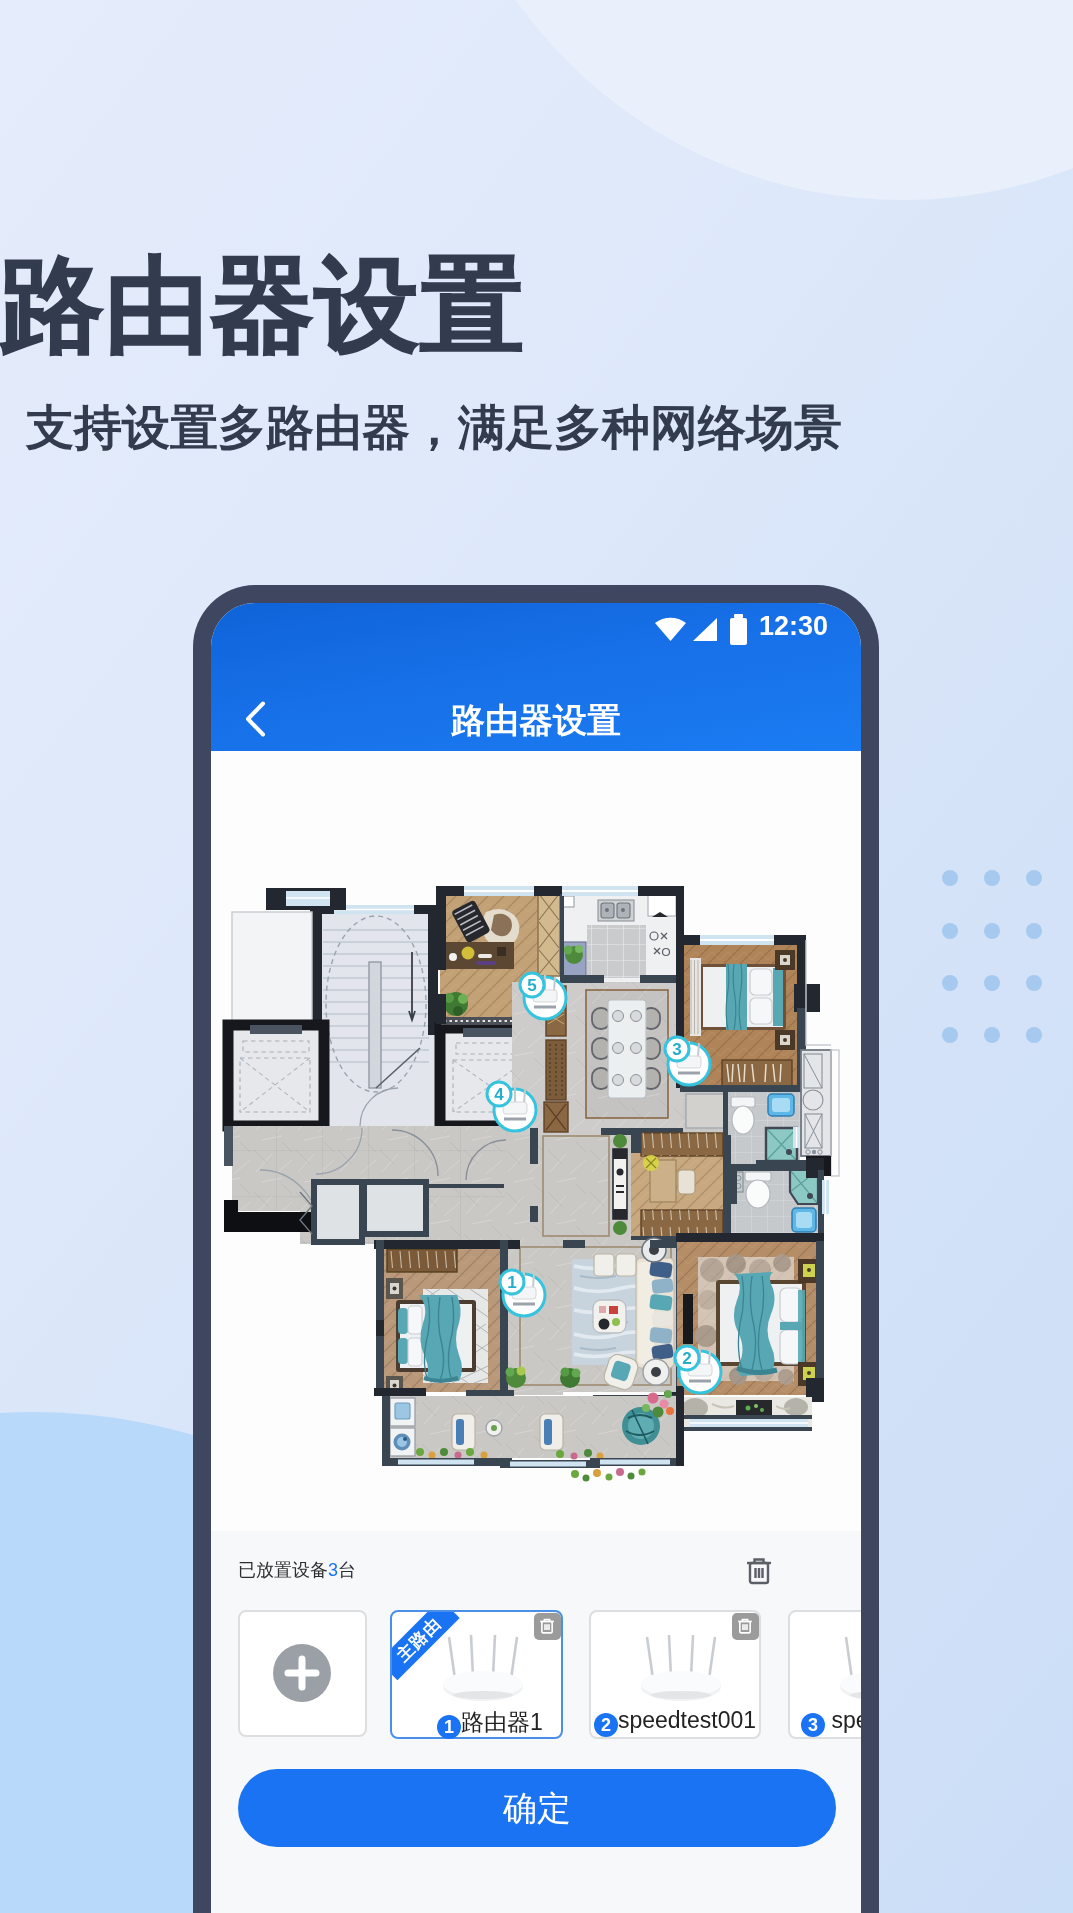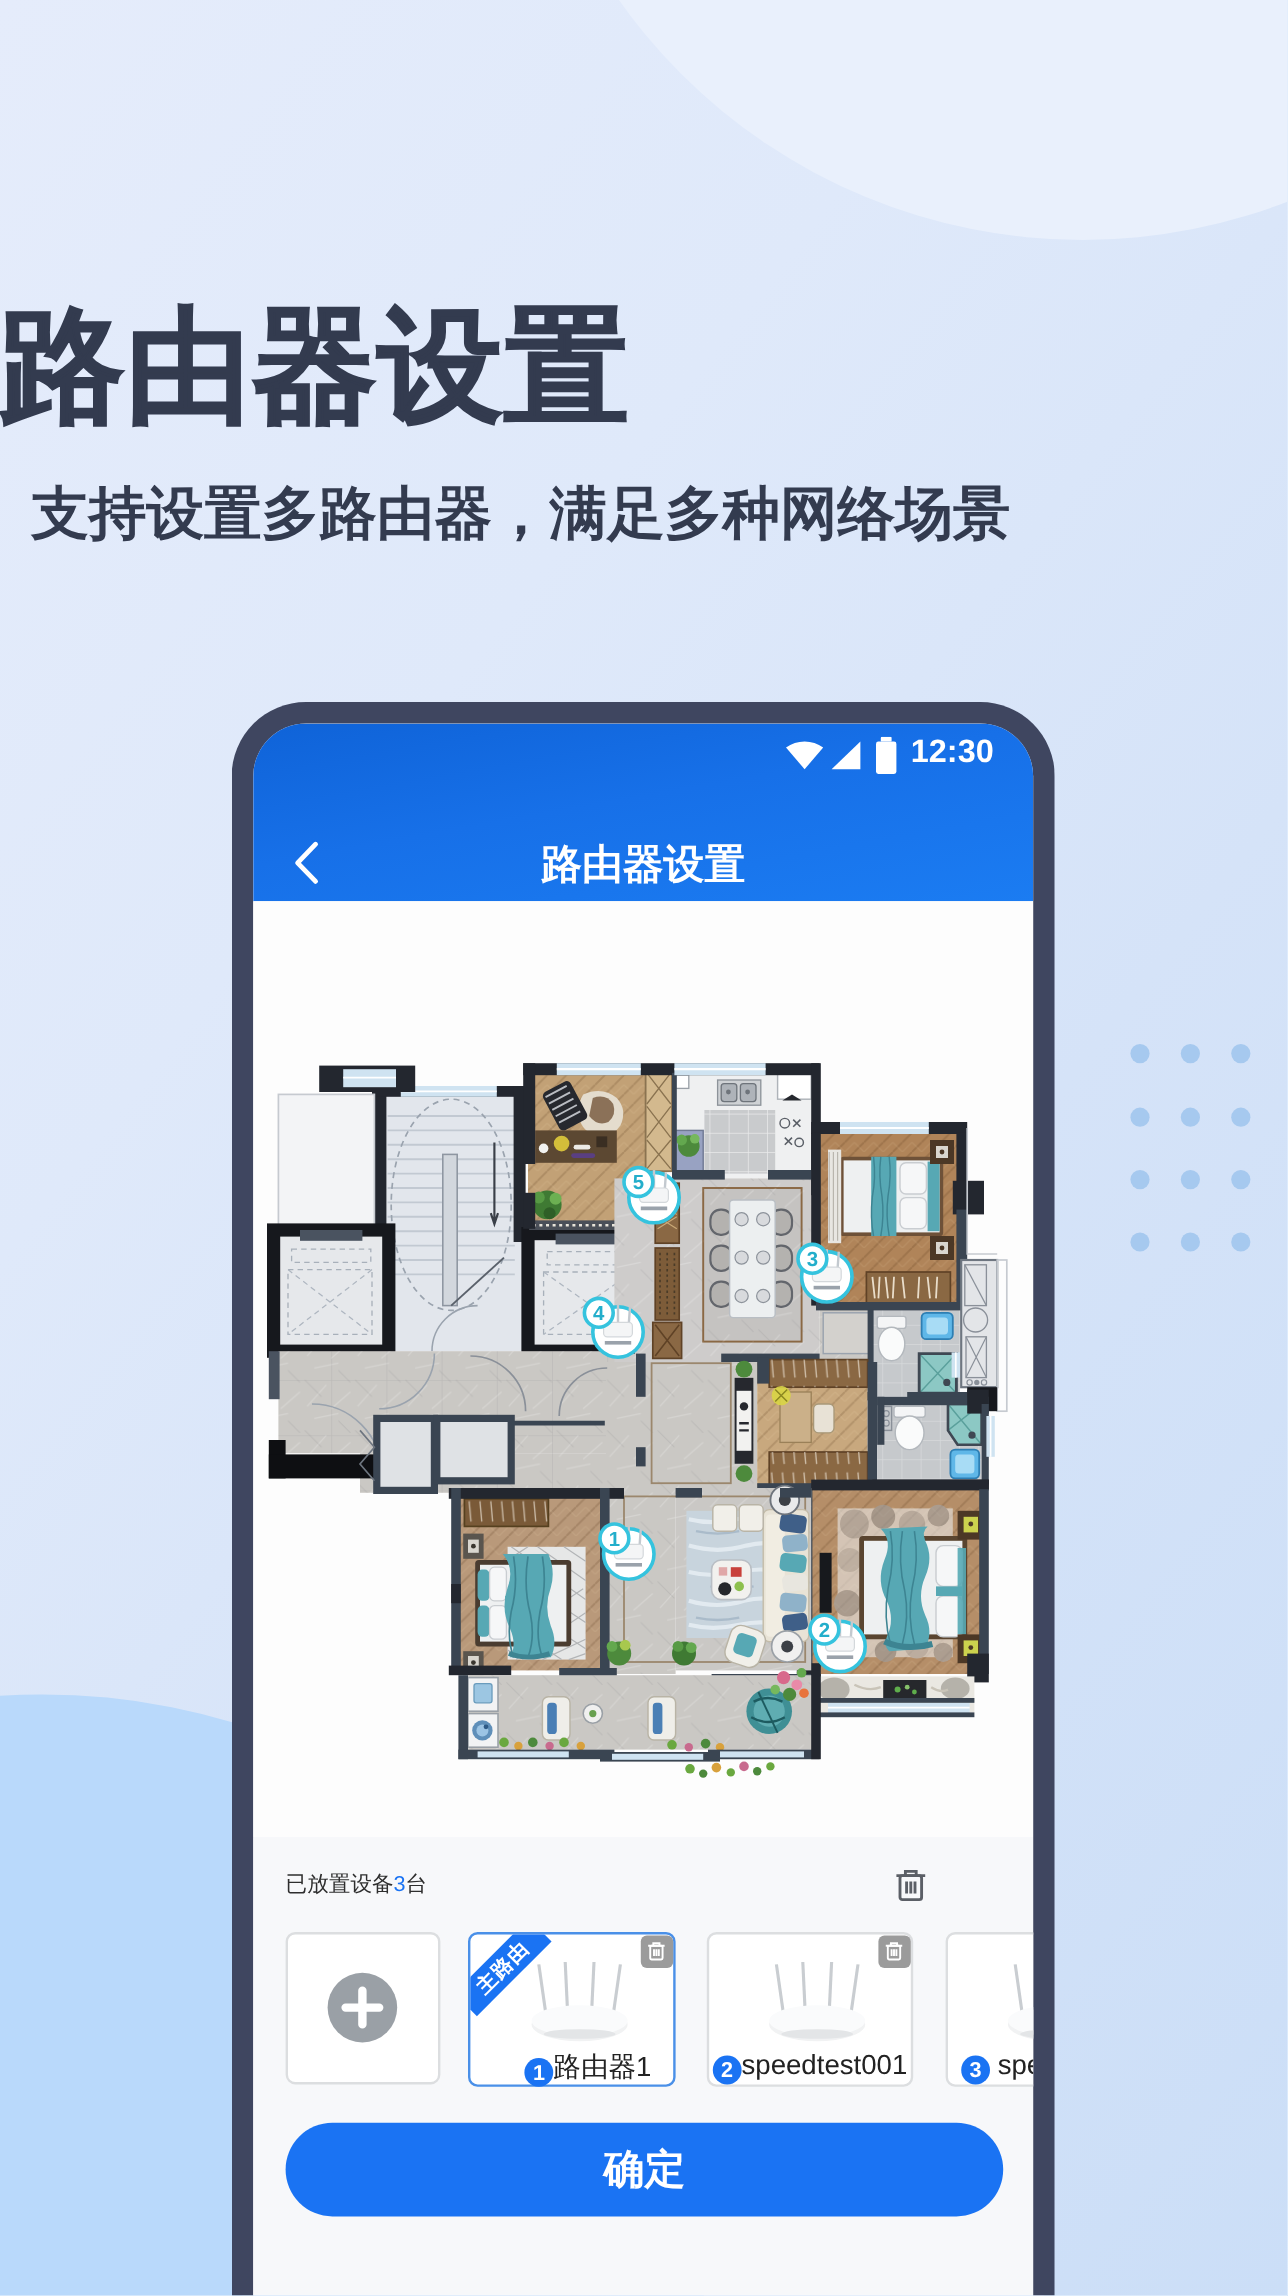--- a/index.html
+++ b/index.html
@@ -151,21 +151,21 @@
           <path d="M52 44 L54 2"></path>
           <path d="M70 46 L76 4"></path>
       </g>
       <ellipse cx="42" cy="54" rx="40" ry="14" fill="#f1f2f3"></ellipse>
       <ellipse cx="42" cy="51" rx="40" ry="13" fill="#fafbfc"></ellipse>
       <ellipse cx="42" cy="62" rx="30" ry="4" fill="#e3e5e7"></ellipse>
     </svg>
 
     <div class="abs" style="left:590px;top:1104px;width:150px;font-size:23px;color:#222;"><span style="display:inline-block;width:24px;height:24px;border-radius:50%;background:#1a73f3;color:#fff;font-size:18px;font-weight:bold;line-height:24px;vertical-align:-3px;text-align:center;">3</span> spe</div>
 
-    <div class="abs" style="left:27px;top:1166px;width:598px;height:78px;border-radius:39px;background:#1a73f3;color:#ffffff;font-size:34px;font-weight:bold;text-align:center;line-height:78px;">确定</div>
+    <div class="abs" style="left:27px;top:1166px;width:598px;height:78px;border-radius:39px;background:#1a73f3;color:#ffffff;font-size:34px;font-weight:normal;text-align:center;line-height:78px;">确定</div>
   </div>
 
   <svg class="abs" style="left:220px;top:866px;" width="636" height="654" viewBox="220 866 636 654">
     <defs>
       <pattern id="hb" width="16" height="16" patternUnits="userSpaceOnUse">
         <path d="M0 8 L8 0 M8 16 L16 8" stroke="rgba(60,30,5,0.16)" stroke-width="1.6" fill="none"></path>
         <path d="M0 16 L8 8 M8 8 L16 16" stroke="rgba(255,235,200,0.10)" stroke-width="1" fill="none"></path>
       </pattern>
       <pattern id="marble" width="42" height="42" patternUnits="userSpaceOnUse">
         <rect width="42" height="42" fill="none"></rect>

